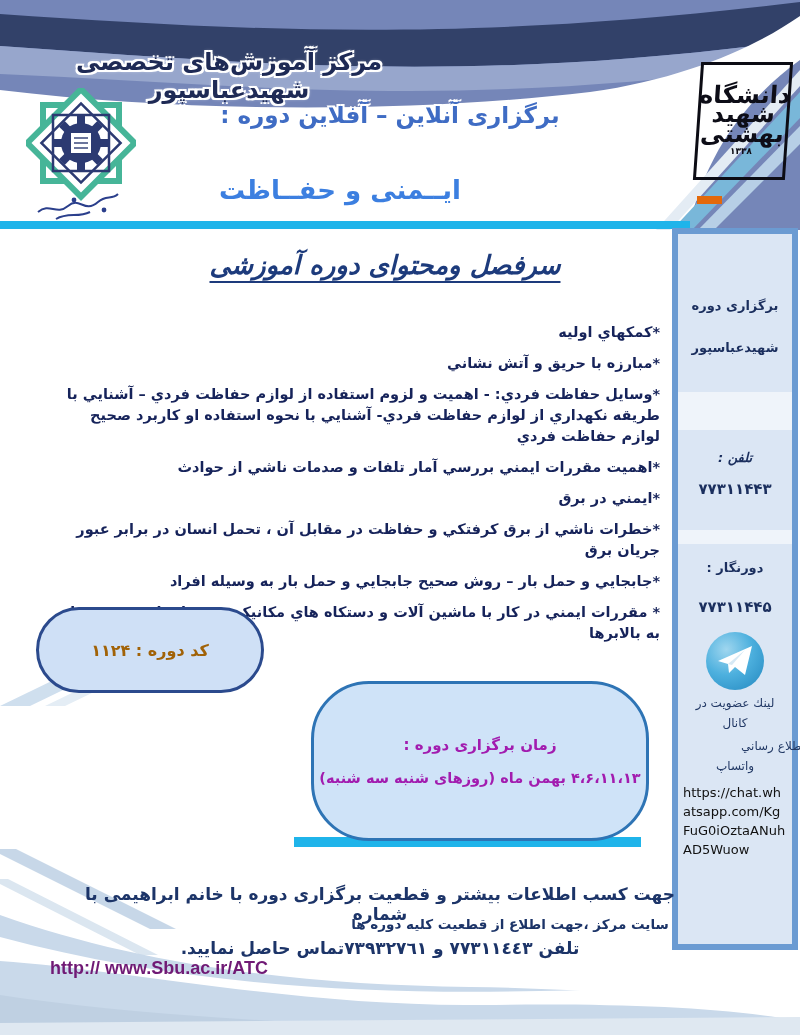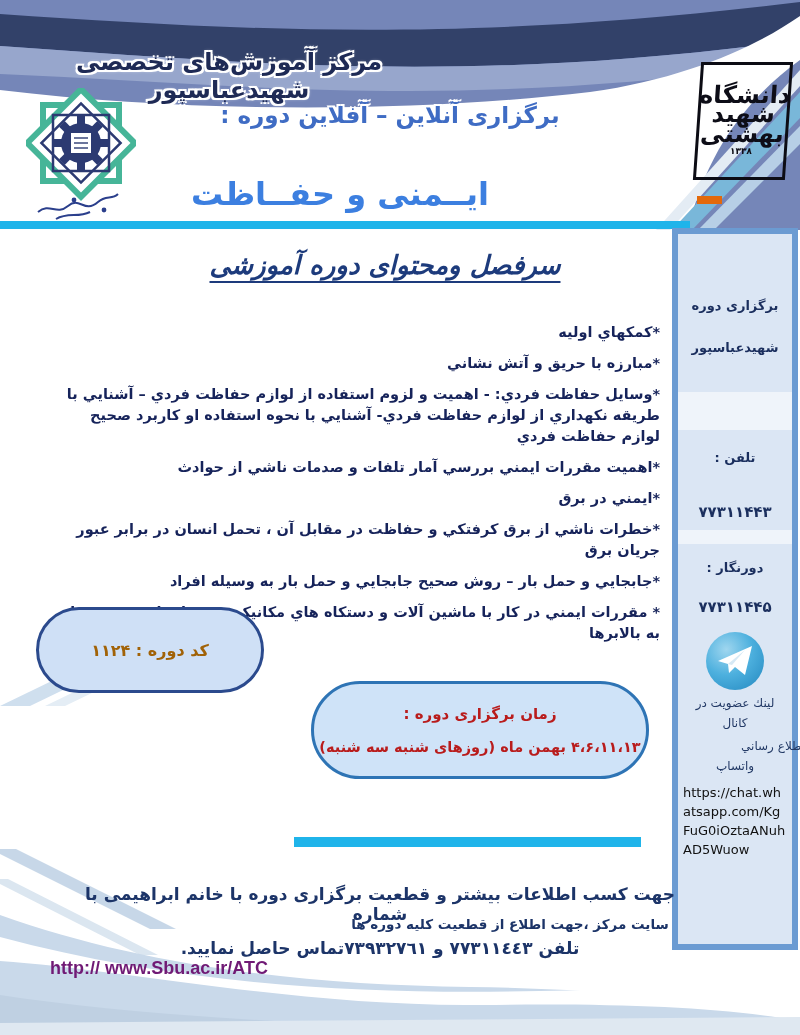--- a/index.html
+++ b/index.html
@@ -16,21 +16,21 @@
     font-size:24px;font-weight:bold;color:#1e2a55;direction:rtl;
     text-shadow:-2px -2px 0 #fff,2px -2px 0 #fff,-2px 2px 0 #fff,2px 2px 0 #fff,0 0 4px #fff;
   }
   .mode-line{
     left:170px;top:102px;width:440px;text-align:center;
     font-size:23px;font-weight:bold;color:#3f6cc4;direction:rtl;
     text-shadow:-2px -2px 0 #fff,2px -2px 0 #fff,-2px 2px 0 #fff,2px 2px 0 #fff;
   }
   .course-title{
     left:185px;top:175px;width:310px;text-align:center;
-    font-size:32px;font-weight:bold;color:#3c7fe0;direction:rtl;
+    font-size:26px;font-weight:bold;color:#3c7fe0;direction:rtl;
     text-shadow:-2px -2px 0 #fff,2px -2px 0 #fff,-2px 2px 0 #fff,2px 2px 0 #fff;
   }
   .uni-logo{
     left:697px;top:62px;width:92px;height:118px;
     border:3px solid #0c0c14;box-sizing:border-box;
     display:flex;flex-direction:column;justify-content:center;align-items:center;
     transform:skewX(-4deg);
   }
   .uni-logo .w{font-size:24px;font-weight:bold;color:#0d0d17;line-height:0.80;letter-spacing:-1px;}
   .uni-logo .y{font-size:9px;font-weight:bold;color:#0d0d17;margin-top:2px;}
@@ -64,24 +64,24 @@
     color:#16235a;font-size:14.5px;font-weight:bold;line-height:1.45;
   }
   .bullets .b{margin-bottom:10px;margin-left:40px;}
   .code-pill{
     left:36px;top:607px;width:228px;height:86px;box-sizing:border-box;
     border:3px solid #2b4a8d;border-radius:44px;background:#cfe0f6;
     display:flex;align-items:center;justify-content:center;
     font-size:16px;font-weight:bold;color:#a16207;direction:rtl;
   }
   .sched-pill{
-    left:311px;top:681px;width:338px;height:98px;box-sizing:border-box;
+    left:311px;top:681px;width:338px;height:160px;box-sizing:border-box;
     border:3px solid #2e74b5;border-radius:58px;background:#cfe3f8;
     display:flex;flex-direction:column;align-items:center;justify-content:center;gap:16px;
-    color:#b91c1c;font-weight:bold;direction:rtl;z-index:2;
+    color:#a21caf;font-weight:bold;direction:rtl;z-index:2;
   }
   .sched-pill .l1{font-size:15px;}
   .sched-pill .l2{font-size:14.5px;white-space:nowrap;}
   .cyan-bar{left:294px;top:837px;width:347px;height:10px;background:#1fb4ea;}
   .mid-chevrons{left:0;top:648px;width:190px;height:58px;}
   
   .footer-svg{left:0;top:845px;width:800px;height:190px;z-index:1;}
   .foot-info1{
     left:60px;top:884px;width:640px;text-align:center;direction:rtl;
     font-size:17px;font-weight:bold;color:#1c3468;z-index:6;
@@ -163,22 +163,22 @@
   <div class="abs cyan-line"></div>
 
   <div class="abs sidebar">
     <div class="sidebar-panel">
       <div class="sb-gap" style="top:158px;height:38px;"></div>
       <div class="sb-gap" style="top:296px;height:14px;"></div>
 
       <div class="sb sb-label" style="top:64px;">برگزاری دوره</div>
       <div class="sb sb-label" style="top:106px;">شهیدعباسپور</div>
 
-      <div class="sb sb-label" style="top:216px;">تلفن :</div>
-      <div class="sb sb-num" style="top:269px;">۷۷۳۱۱۴۴۳</div>
+      <div class="sb sb-label" style="top:216px;font-style:italic;">تلفن :</div>
+      <div class="sb sb-num" style="top:246px;">۷۷۳۱۱۴۴۳</div>
 
       <div class="sb sb-label" style="top:326px;">دورنگار :</div>
       <div class="sb sb-num" style="top:364px;">۷۷۳۱۱۴۴۵</div>
 
       <div class="tg-wrap">
         <svg viewBox="0 0 62 62" width="62" height="62">
           <defs>
             <radialGradient id="tgg" cx="35%" cy="30%" r="80%">
               <stop offset="0%" stop-color="#9fd6ef"></stop>
               <stop offset="55%" stop-color="#4db0de"></stop>

